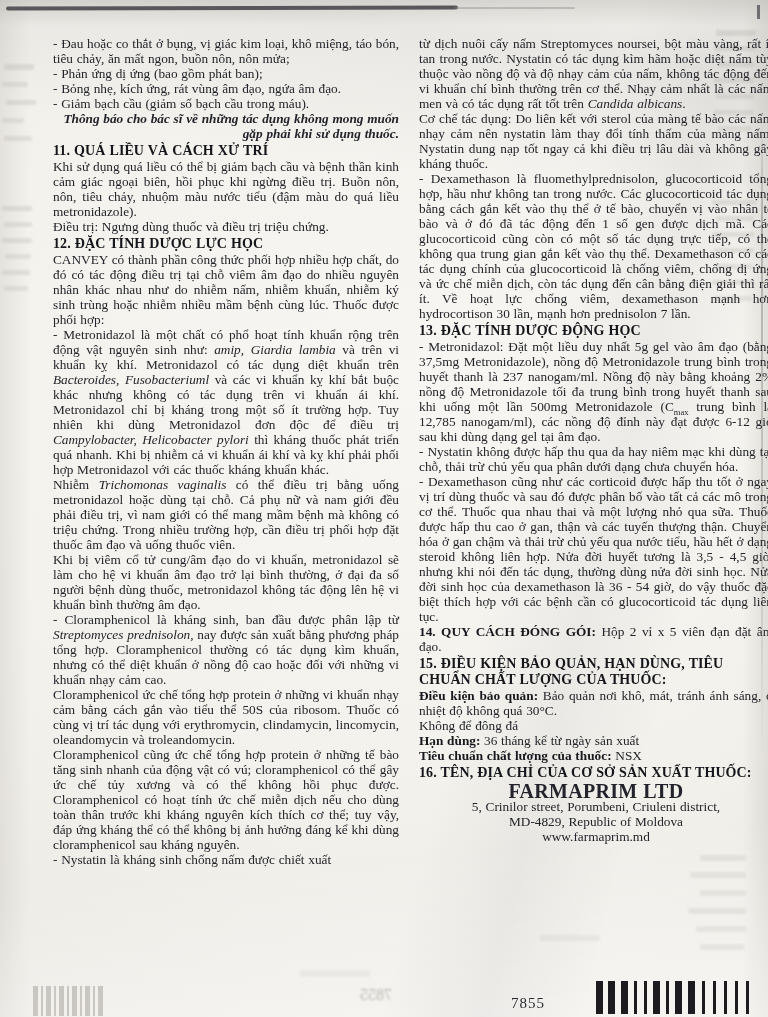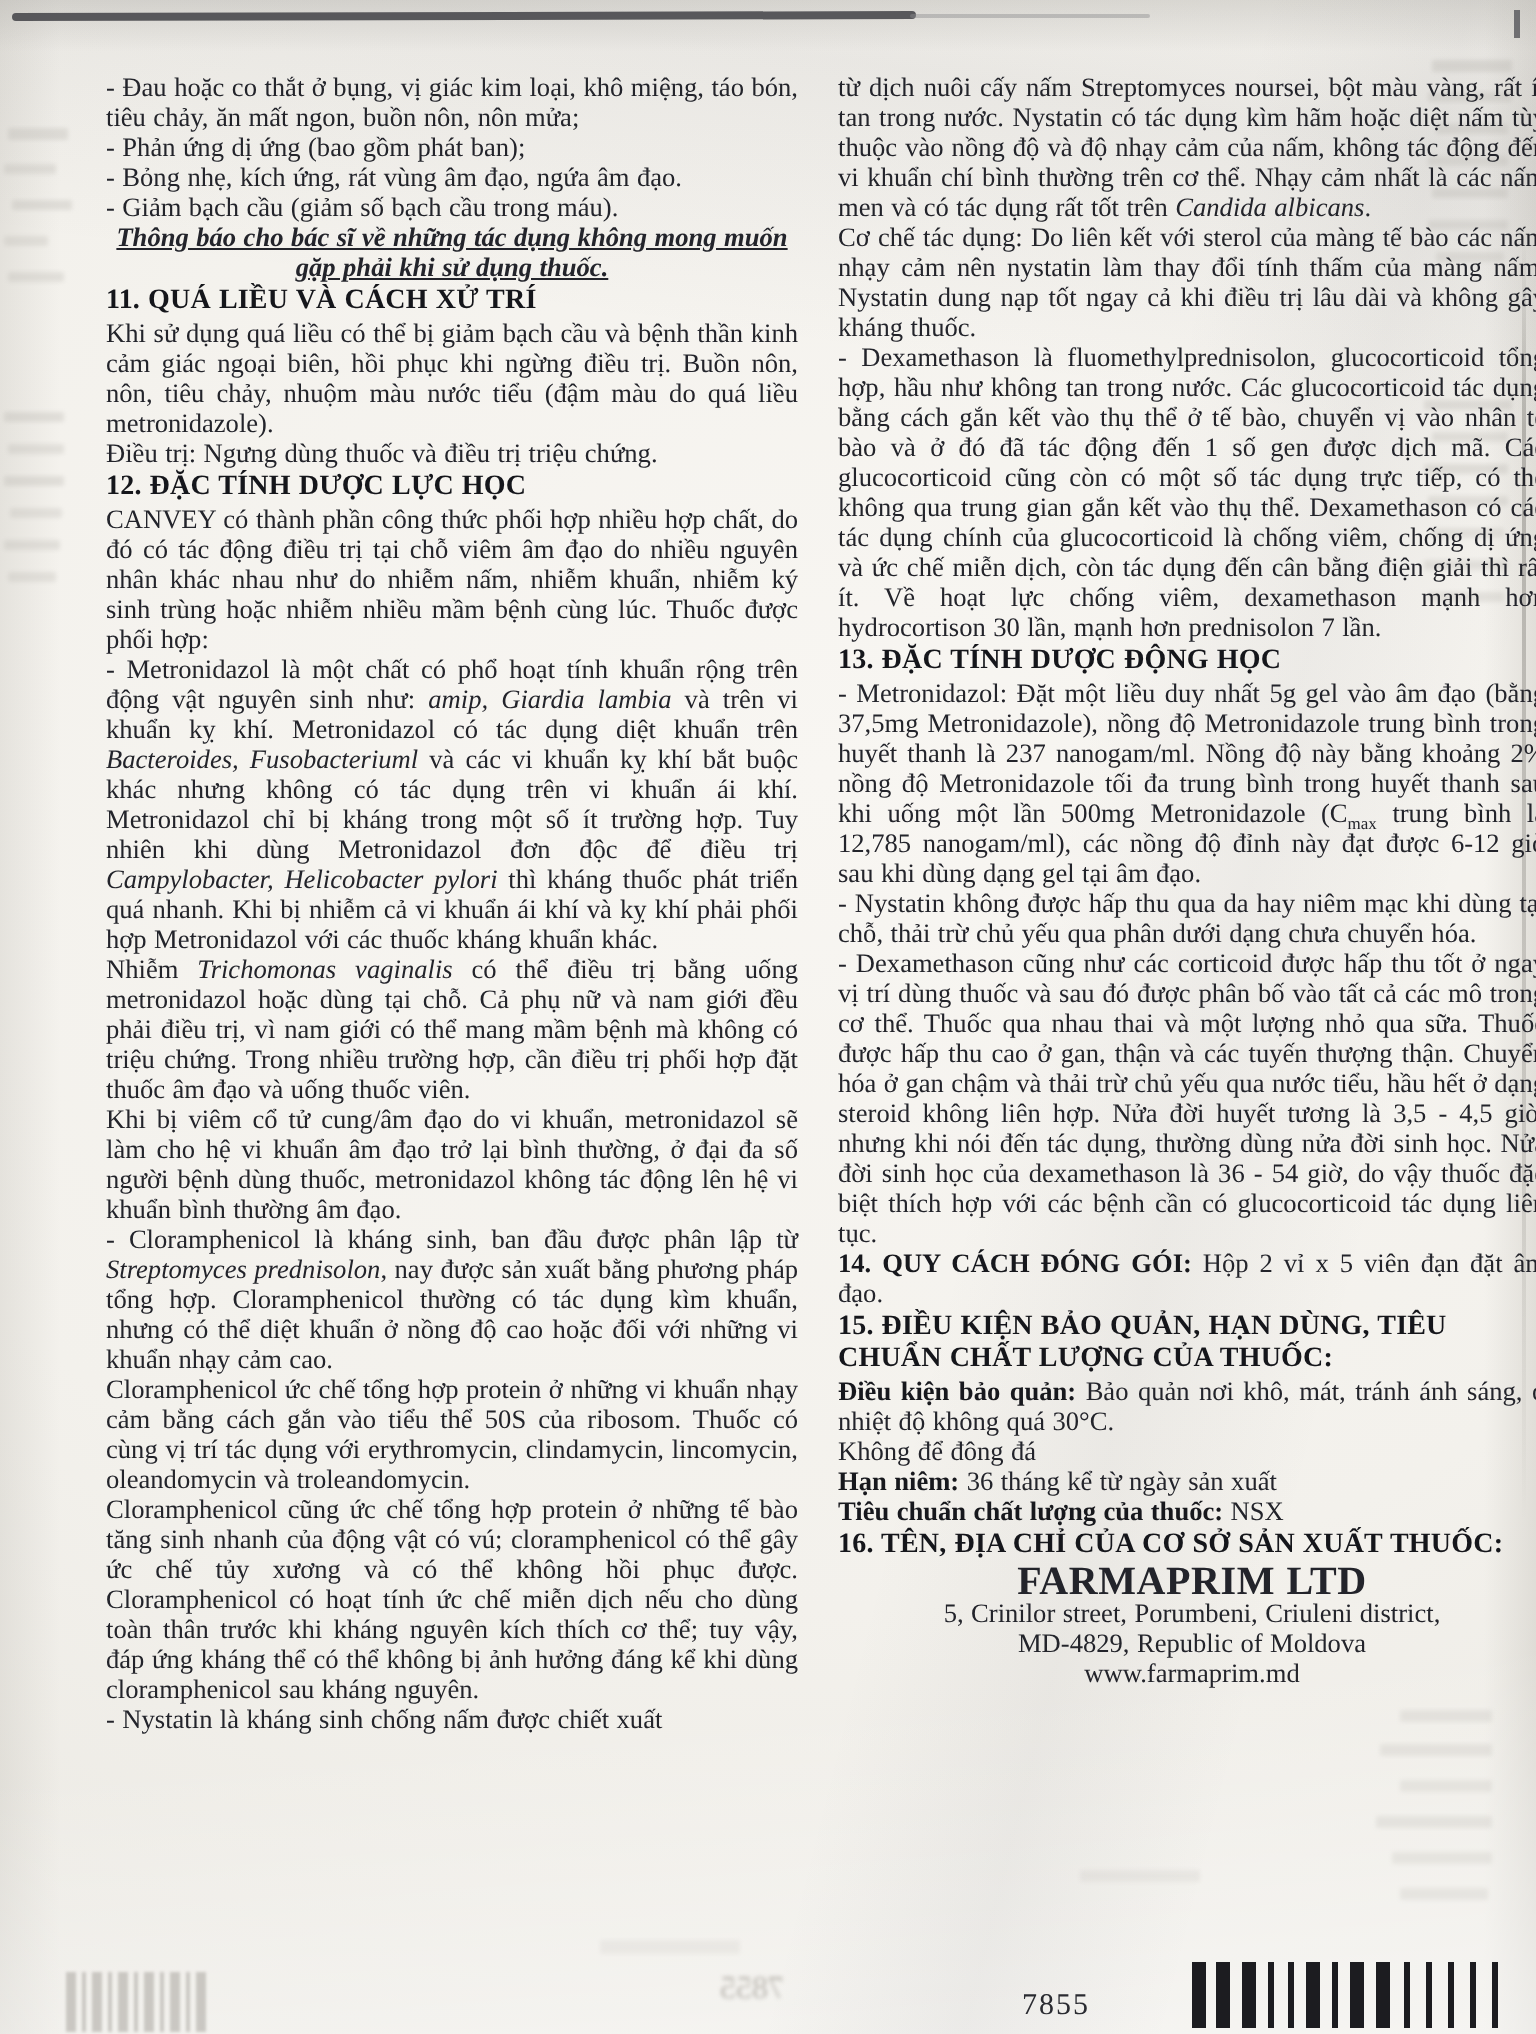--- a/index.html
+++ b/index.html
@@ -26,21 +26,21 @@
   .col{
     position:absolute; top:36px;
     font-size:13.3px; line-height:15px; color:#23242b;
     text-align:justify; text-justify:inter-word;margin-left:12px;
   }
   .col-left{left:41px; width:346px;}
   .col-right{left:407px; width:354px;}
   .col p{margin:0; padding:0; word-spacing:.4px;}
   .col p.h{font-weight:700; font-size:14px; line-height:16px; margin-top:2px; color:#15161b; text-align:left; letter-spacing:.1px;}
   .col p.bi{font-weight:700; font-style:italic;}
-  .col p.bic{font-weight:700; font-style:italic; text-align:center;text-decoration:underline;}
+  .col p.bic{font-weight:700; font-style:italic; text-align:right;}
   .col p.c{text-align:center;}
   .col p.cb{text-align:center; font-weight:700; font-size:20px; margin-top:3px; letter-spacing:.3px;}
   .col i{font-style:italic;}
   .col b{font-weight:700; color:#17181d;}
   .col sub{font-size:8.5px; line-height:0;}
 
   
   .scanline{position:absolute; left:6px; top:6px; width:452px; height:4px;
     background:#45454a; border-radius:2px; transform:rotate(-.12deg); opacity:.88;}
   .scanline-tail{position:absolute; left:455px; top:7px; width:120px; height:2px;
@@ -124,21 +124,21 @@
       <p class="p">Cơ chế tác dụng: Do liên kết với sterol của màng tế bào các nấm nhạy cảm nên nystatin làm thay đổi tính thấm của màng nấm. Nystatin dung nạp tốt ngay cả khi điều trị lâu dài và không gây kháng thuốc.</p>
       <p class="p">- Dexamethason là fluomethylprednisolon, glucocorticoid tổng hợp, hầu như không tan trong nước. Các glucocorticoid tác dụng bằng cách gắn kết vào thụ thể ở tế bào, chuyển vị vào nhân tế bào và ở đó đã tác động đến 1 số gen được dịch mã. Các glucocorticoid cũng còn có một số tác dụng trực tiếp, có thể không qua trung gian gắn kết vào thụ thể. Dexamethason có các tác dụng chính của glucocorticoid là chống viêm, chống dị ứng và ức chế miễn dịch, còn tác dụng đến cân bằng điện giải thì rất ít. Về hoạt lực chống viêm, dexamethason mạnh hơn hydrocortison 30 lần, mạnh hơn prednisolon 7 lần.</p>
       <p class="h">13. ĐẶC TÍNH DƯỢC ĐỘNG HỌC</p>
       <p class="p">- Metronidazol: Đặt một liều duy nhất 5g gel vào âm đạo (bằng 37,5mg Metronidazole), nồng độ Metronidazole trung bình trong huyết thanh là 237 nanogam/ml. Nồng độ này bằng khoảng 2% nồng độ Metronidazole tối đa trung bình trong huyết thanh sau khi uống một lần 500mg Metronidazole (C<sub>max</sub> trung bình là 12,785 nanogam/ml), các nồng độ đỉnh này đạt được 6-12 giờ sau khi dùng dạng gel tại âm đạo.</p>
       <p class="p">- Nystatin không được hấp thu qua da hay niêm mạc khi dùng tại chỗ, thải trừ chủ yếu qua phân dưới dạng chưa chuyển hóa.</p>
       <p class="p">- Dexamethason cũng như các corticoid được hấp thu tốt ở ngay vị trí dùng thuốc và sau đó được phân bố vào tất cả các mô trong cơ thể. Thuốc qua nhau thai và một lượng nhỏ qua sữa. Thuốc được hấp thu cao ở gan, thận và các tuyến thượng thận. Chuyển hóa ở gan chậm và thải trừ chủ yếu qua nước tiểu, hầu hết ở dạng steroid không liên hợp. Nửa đời huyết tương là 3,5 - 4,5 giờ, nhưng khi nói đến tác dụng, thường dùng nửa đời sinh học. Nửa đời sinh học của dexamethason là 36 - 54 giờ, do vậy thuốc đặc biệt thích hợp với các bệnh cần có glucocorticoid tác dụng liên tục.</p>
       <p class="p"><b>14. QUY CÁCH ĐÓNG GÓI:</b> Hộp 2 vỉ x 5 viên đạn đặt âm đạo.</p>
       <p class="h">15. ĐIỀU KIỆN BẢO QUẢN, HẠN DÙNG, TIÊU CHUẨN CHẤT LƯỢNG CỦA THUỐC:</p>
       <p class="p"><b>Điều kiện bảo quản:</b> Bảo quản nơi khô, mát, tránh ánh sáng, ở nhiệt độ không quá 30°C.</p>
       <p class="p">Không để đông đá</p>
-      <p class="p"><b>Hạn niêm:</b> 36 tháng kể từ ngày sản xuất</p>
+      <p class="p"><b>Hạn dùng:</b> 36 tháng kể từ ngày sản xuất</p>
       <p class="p"><b>Tiêu chuẩn chất lượng của thuốc:</b> NSX</p>
       <p class="h">16. TÊN, ĐỊA CHỈ CỦA CƠ SỞ SẢN XUẤT THUỐC:</p>
       <p class="cb">FARMAPRIM LTD</p>
       <p class="c">5, Crinilor street, Porumbeni, Criuleni district,</p>
       <p class="c">MD-4829, Republic of Moldova</p>
       <p class="c">www.farmaprim.md</p>
     </div>
 
   <div class="ghost-barcode">
     <svg width="74" height="30" viewBox="0 0 74 30">

